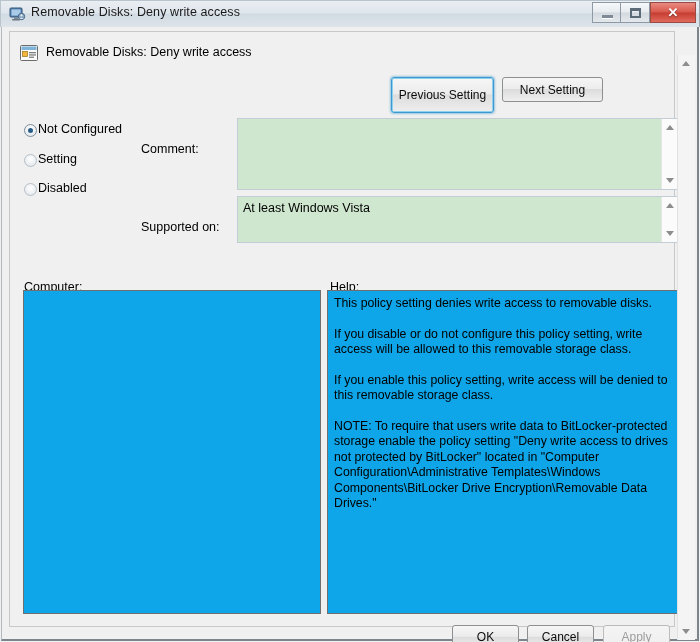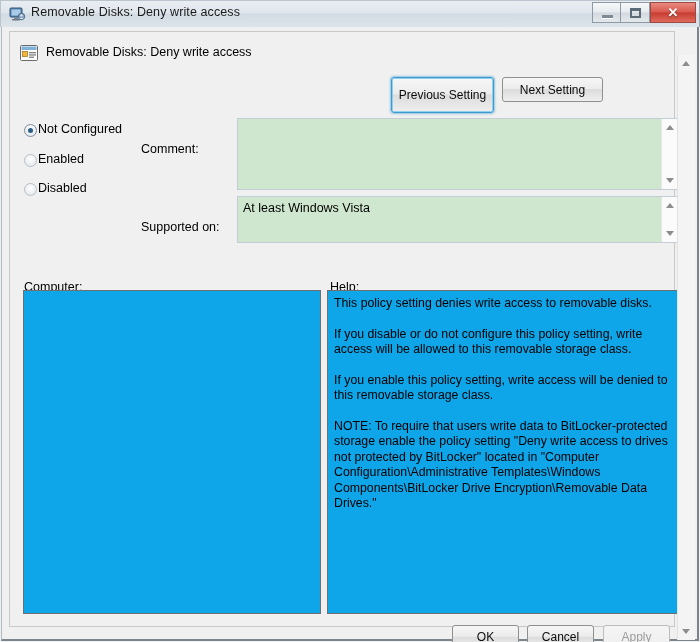--- a/index.html
+++ b/index.html
@@ -315,21 +315,21 @@
       <button class="btn" id="next-setting-button">Next Setting</button>
 
       <div class="radio-row checked" style="top:90px;">
         <span class="mark">
             <span class="dot"></span>
           </span>
         <span class="lbl">Not Configured</span>
       </div>
       <div class="radio-row" style="top:120px;">
         <span class="mark"></span>
-        <span class="lbl">Enabled</span>
+        <span class="lbl">Setting</span>
       </div>
       <div class="radio-row" style="top:149px;">
         <span class="mark"></span>
         <span class="lbl">Disabled</span>
       </div>
 
       <div class="field-label" style="left:131px; top:86px;">Comment:</div>
       <div class="textbox" id="comment-box">
         <div class="content"></div>
         <div class="sbar">

